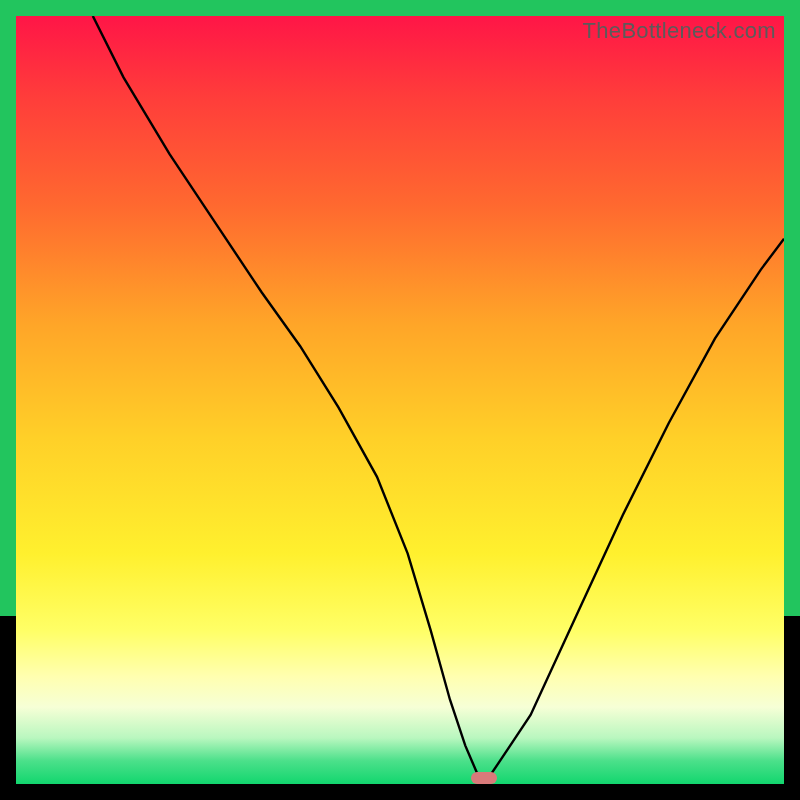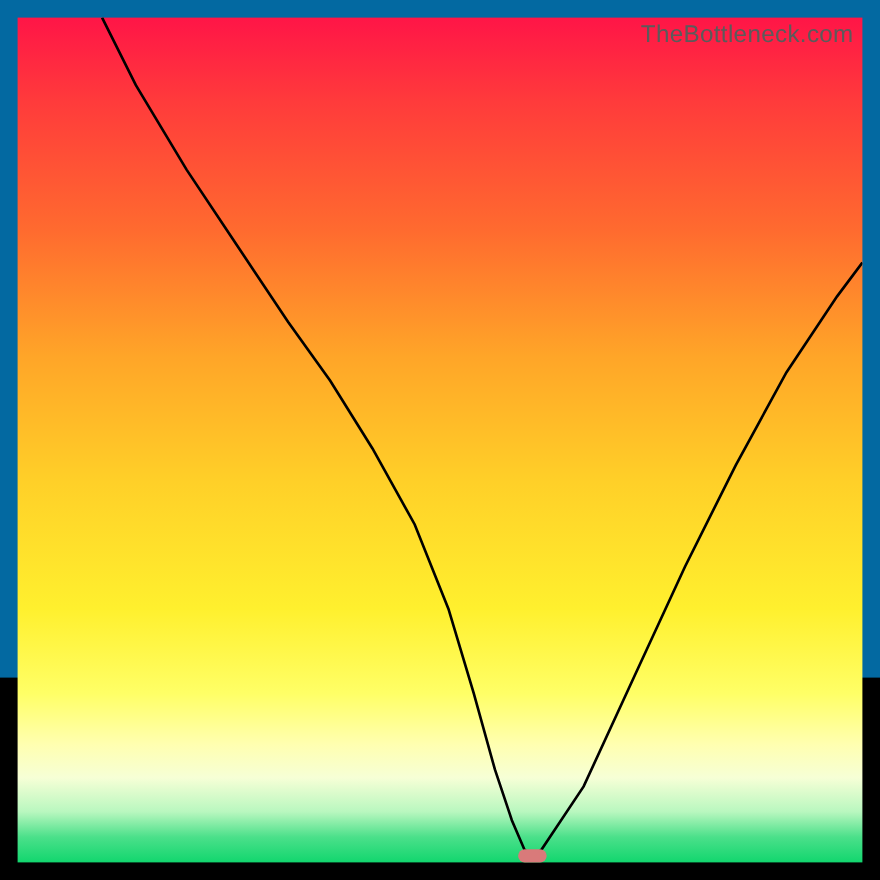--- a/index.html
+++ b/index.html
@@ -8,21 +8,21 @@
     width: 800px;
     height: 800px;
     background: #000;
     font-family: Arial, Helvetica, sans-serif;
     overflow: hidden;
   }
   .frame {
     position: relative;
     width: 800px;
     height: 616px;
-    background: #0369a1;
+    background: #22c55e;
   }
   .plot-area {
     position: absolute;
     left: 16px;
     top: 16px;
     width: 768px;
     height: 768px;
     background: linear-gradient(
       to bottom,
       #ff1547 0%,

